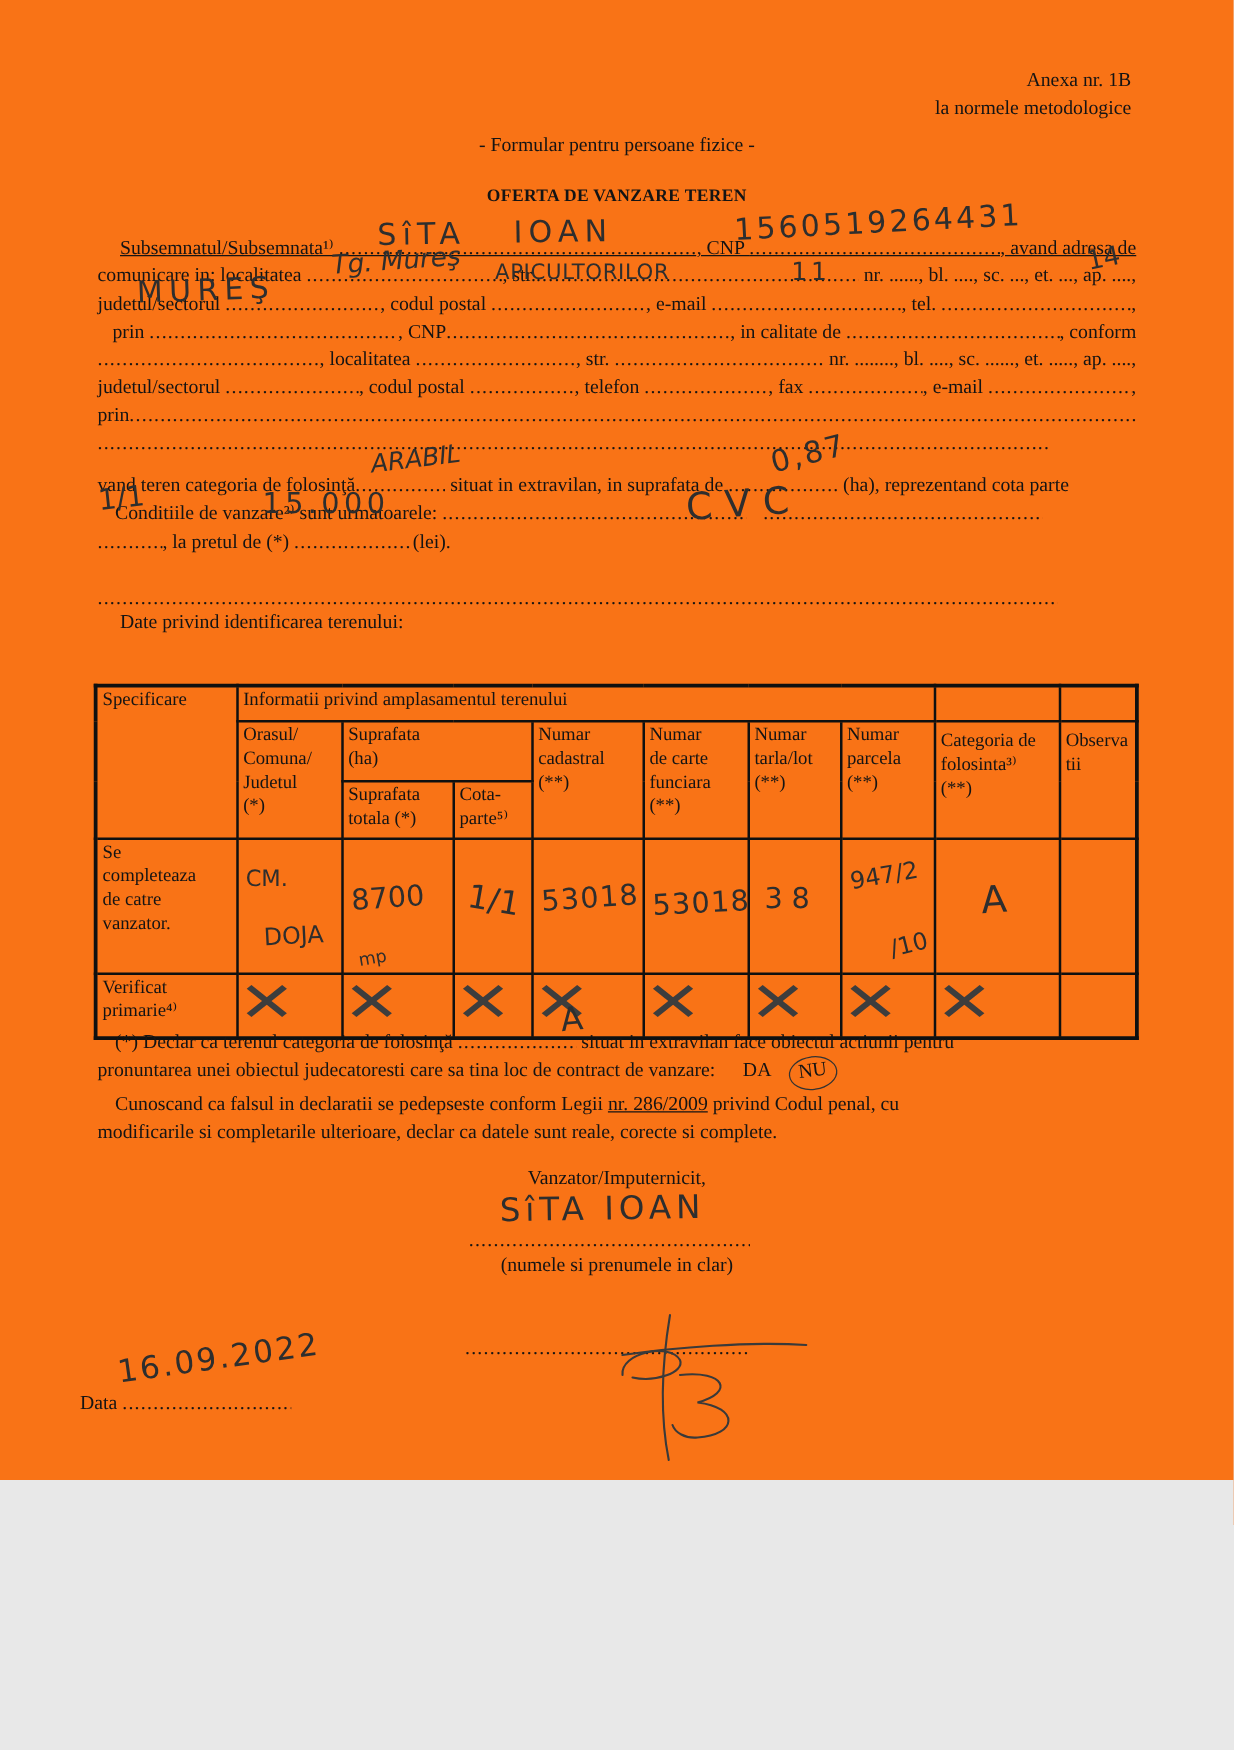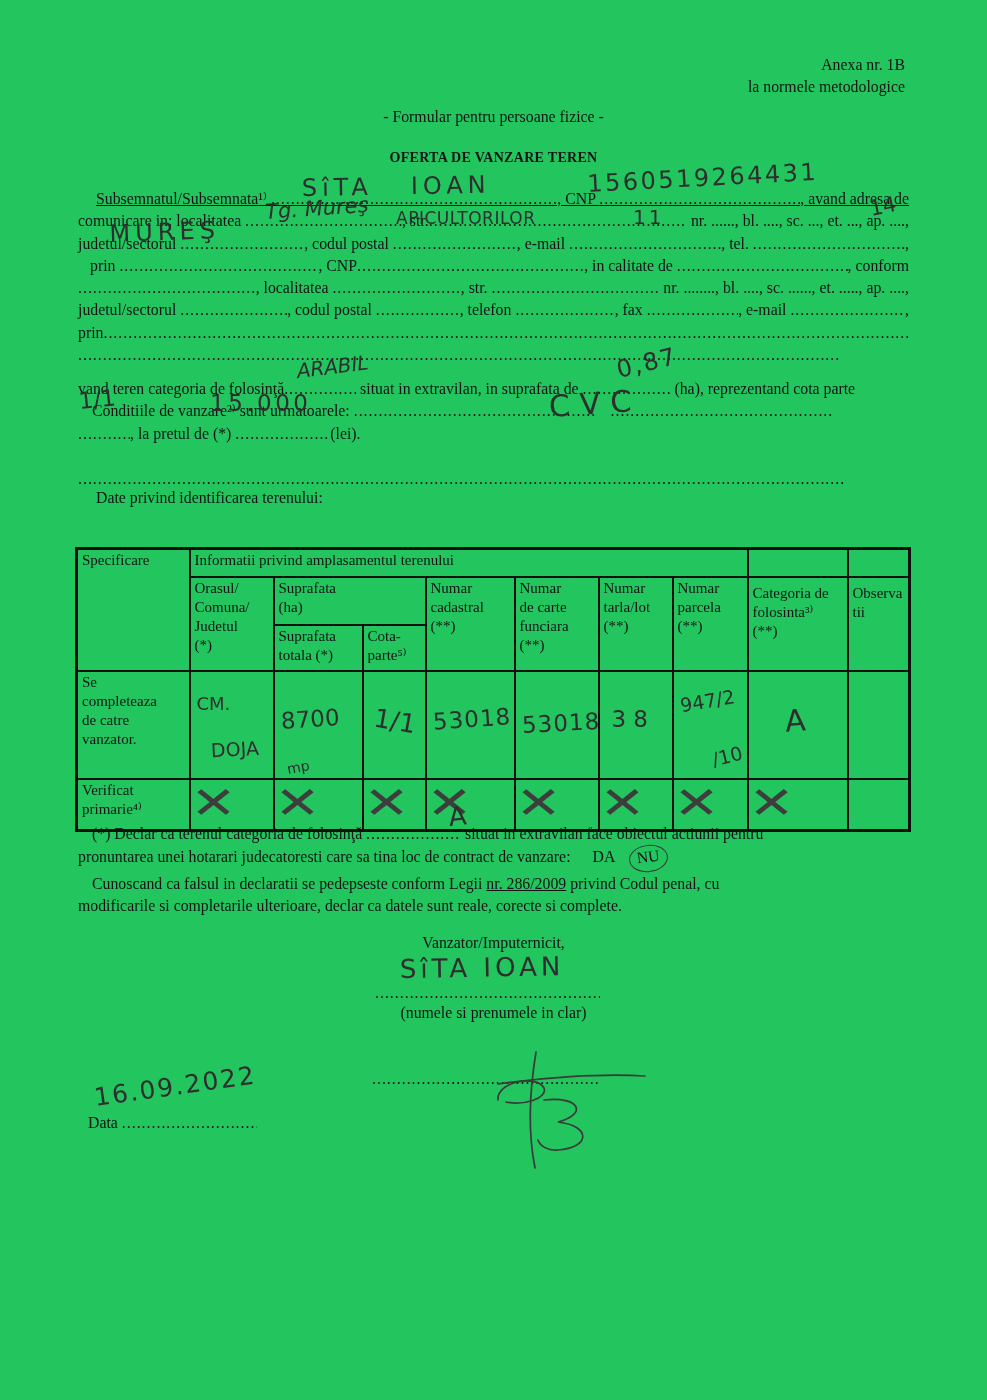--- a/index.html
+++ b/index.html
@@ -1,18 +1,18 @@
 <!DOCTYPE html>
 <html><head>
 <meta charset="utf-8">
 <style>
   html,body{margin:0;padding:0;background:#e8e8e8;}
   .page{
-    position:relative;width:987px;height:1400px;margin:0 auto;
-    background:#22c55e;overflow:hidden;
+    position:relative;width:987px;height:1184px;margin:0 auto;
+    background:#f97316;overflow:hidden;
     font-family:"Liberation Serif","DejaVu Serif",serif;
     color:#141414;font-size:15.8px;line-height:22.3px;
   }
   
   .abs{position:absolute;}
   .seg{white-space:pre;}
   .line{display:flex;align-items:baseline;white-space:pre;}
   .fill{flex:1 1 30px;min-width:0;overflow:hidden;white-space:nowrap;letter-spacing:1px;}
   .fill::after, .dotfull::after, .dotline::after{
     content:"......................................................................................................................................................................................................................................";
@@ -255,39 +255,39 @@
   </tbody>
     </table>
 
   <div class="abs" style="left:78px;top:823px;width:831px;">
     <div class="line" style="padding-left:14px;">
       <span class="seg">(*) Declar ca terenul categoria de folosinţă </span>
       <span class="fill fx95"></span>
       <span class="seg"> situat in extravilan face obiectul actiunii pentru</span>
     </div>
     <div class="line">
-      <span class="seg">pronuntarea unei hotarari judecatoresti care sa tina loc de contract de vanzare:</span>
+      <span class="seg">pronuntarea unei obiectul judecatoresti care sa tina loc de contract de vanzare:</span>
       <span class="seg da">DA</span>
       <span class="circle-nu">NU</span>
     </div>
     <div class="line" style="padding-left:14px;">
       <span class="seg">Cunoscand ca falsul in declaratii se pedepseste conform Legii </span>
       <span class="seg underl">nr. 286/2009</span>
       <span class="seg"> privind Codul penal, cu</span>
     </div>
     <div class="line">
       <span class="seg">modificarile si completarile ulterioare, declar ca datele sunt reale, corecte si complete.</span>
     </div>
   </div>
 
   <div class="abs center" style="left:0;top:932px;width:987px;">Vanzator/Imputernicit,</div>
   <div class="abs dotline" style="left:375px;top:982px;width:225px;"></div>
   <div class="abs center" style="left:0;top:1002px;width:987px;">(numele si prenumele in clar)</div>
   <div class="abs dotline" style="left:372px;top:1068px;width:228px;"></div>
-  <div class="abs line" style="left:88px;top:1112px;">
+  <div class="abs line" style="left:64px;top:1112px;">
     <span class="seg">Data </span>
     <span class="dotline" style="width:135px;"></span>
   </div>
 
   <span class="hw" style="left:302px;top:176px;font-size:24px;letter-spacing:5px;transform:rotate(-1deg);">SîTA   IOAN</span>
   <span class="hw" style="left:588px;top:172px;font-size:24px;letter-spacing:2.5px;transform:rotate(-3deg);">1560519264431</span>
   <span class="hw" style="left:266px;top:202px;font-size:21px;font-style:italic;transform:rotate(-4deg);">Tg. Mureş</span>
   <span class="hw" style="left:396px;top:210px;font-size:17px;letter-spacing:.5px;">APICULTORILOR</span>
   <span class="hw" style="left:633px;top:207px;font-size:20px;letter-spacing:3px;">11</span>
   <span class="hw" style="left:872px;top:199px;font-size:21px;transform:rotate(-12deg);">14</span>

